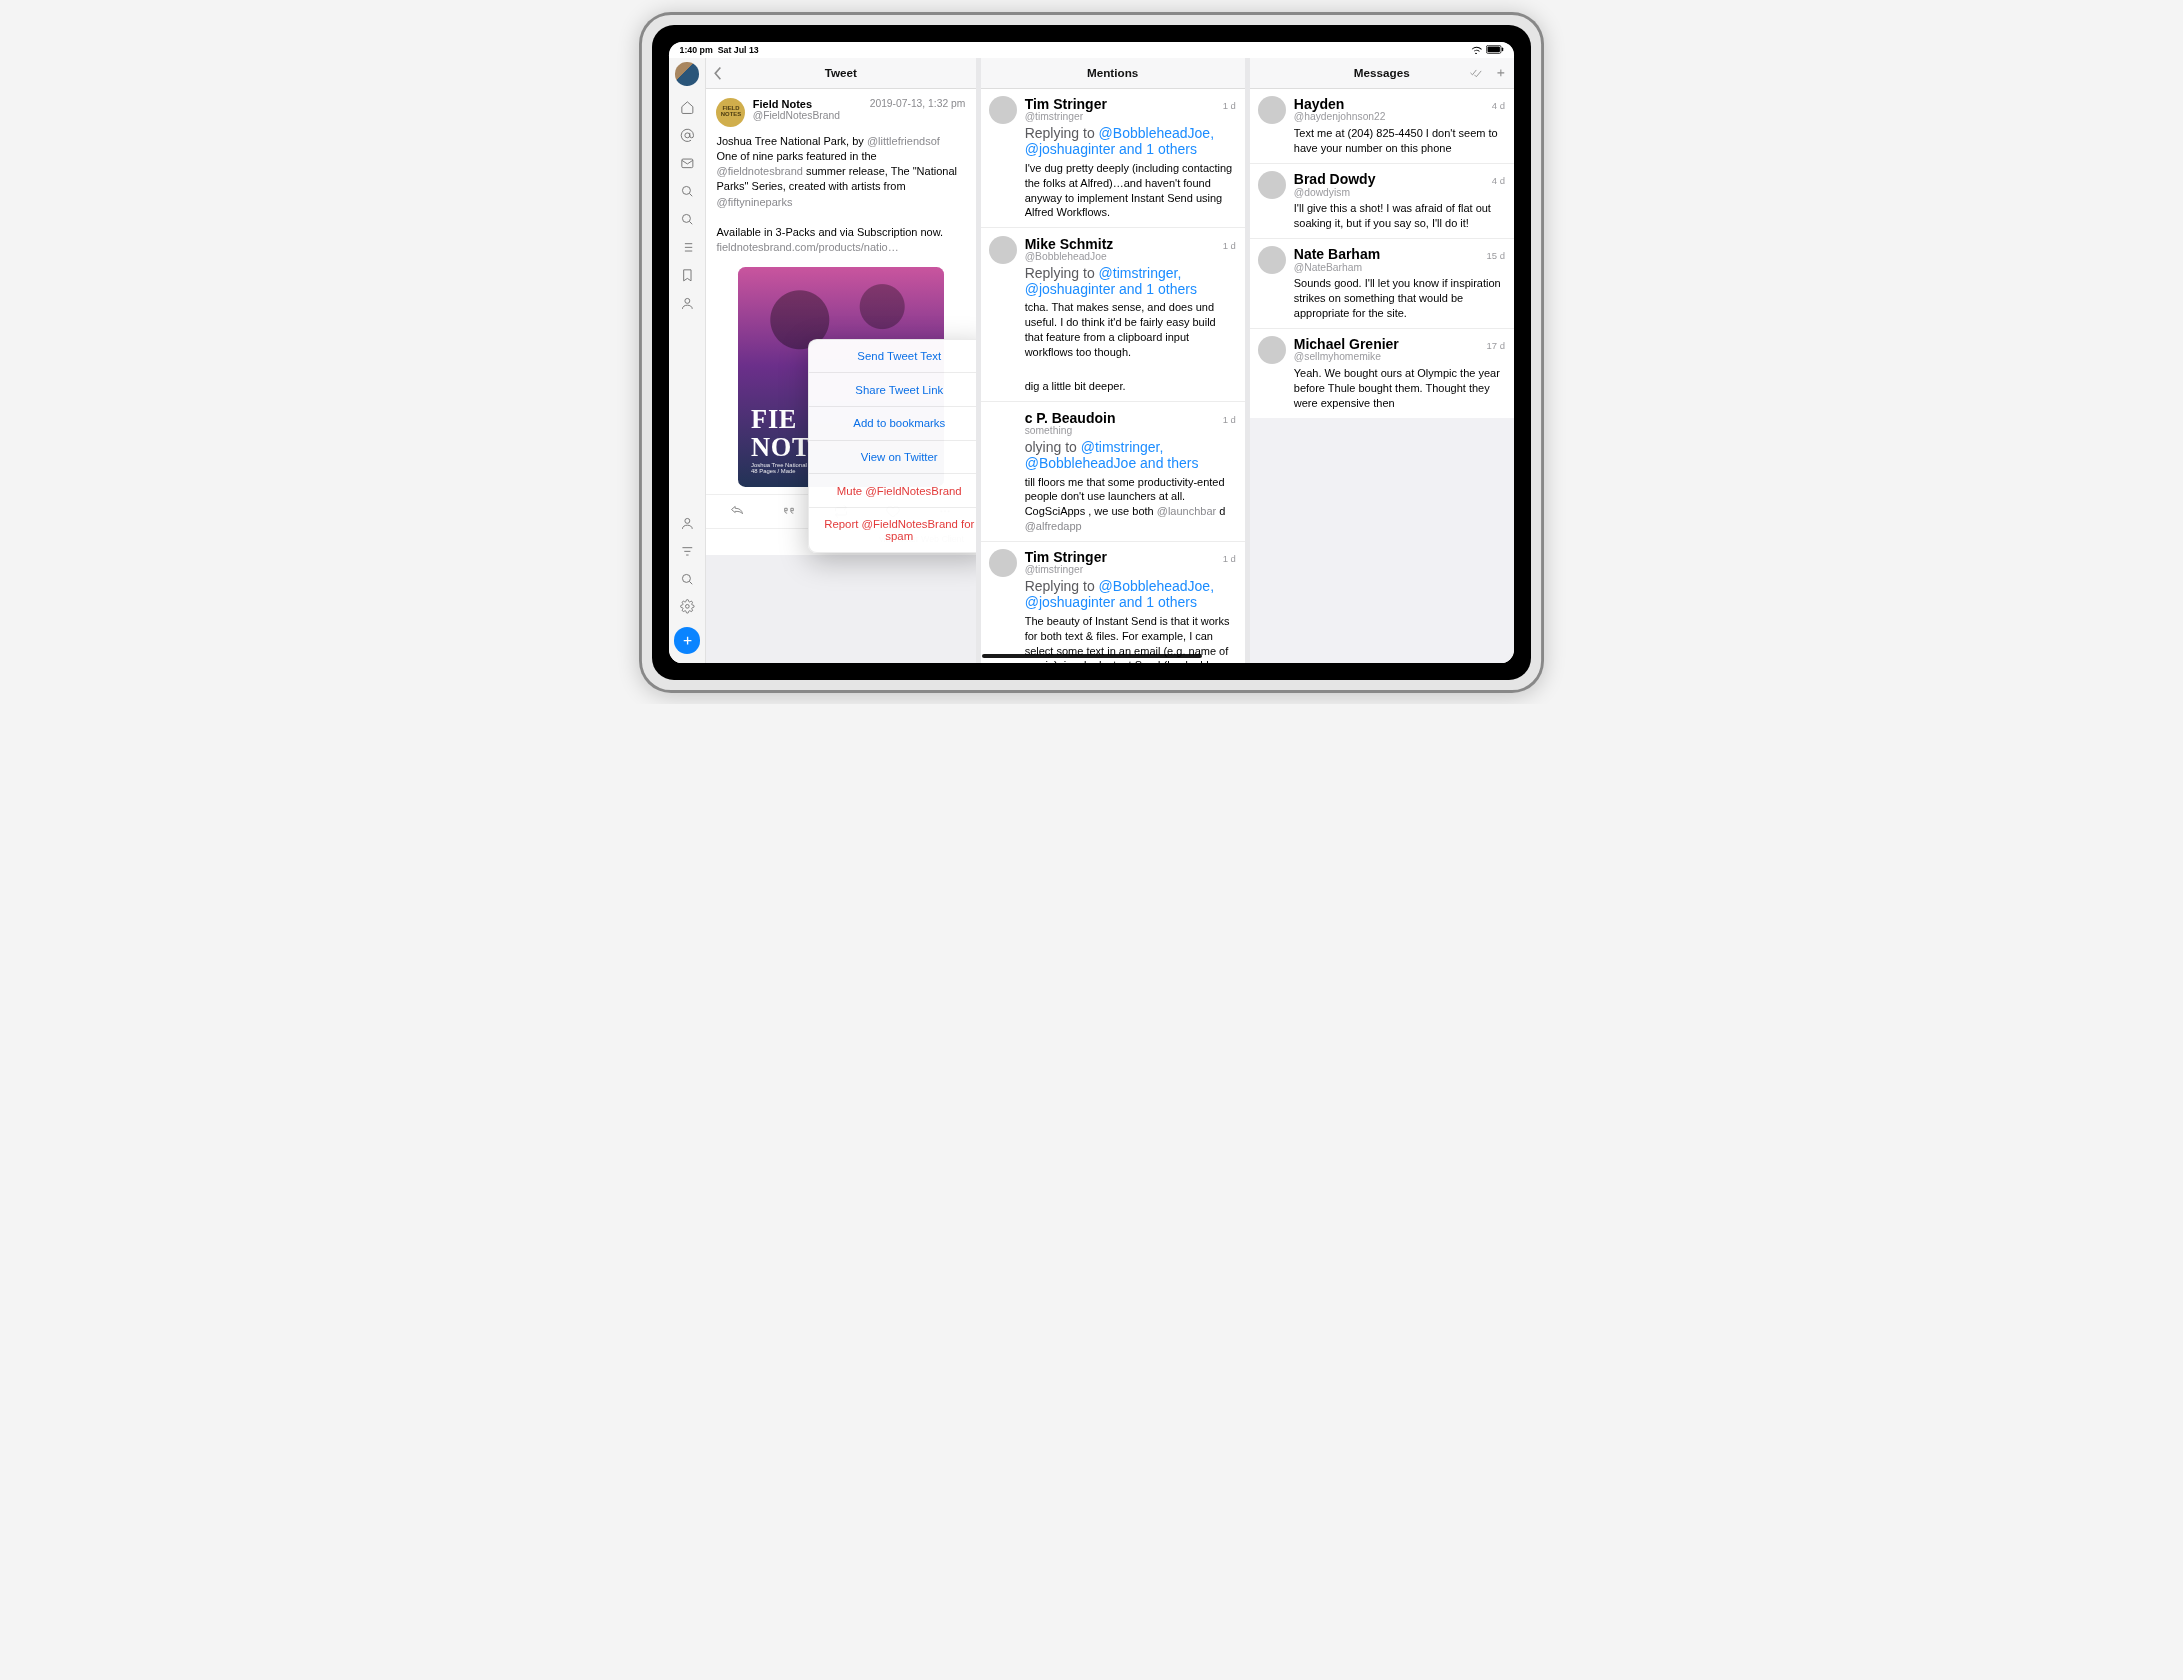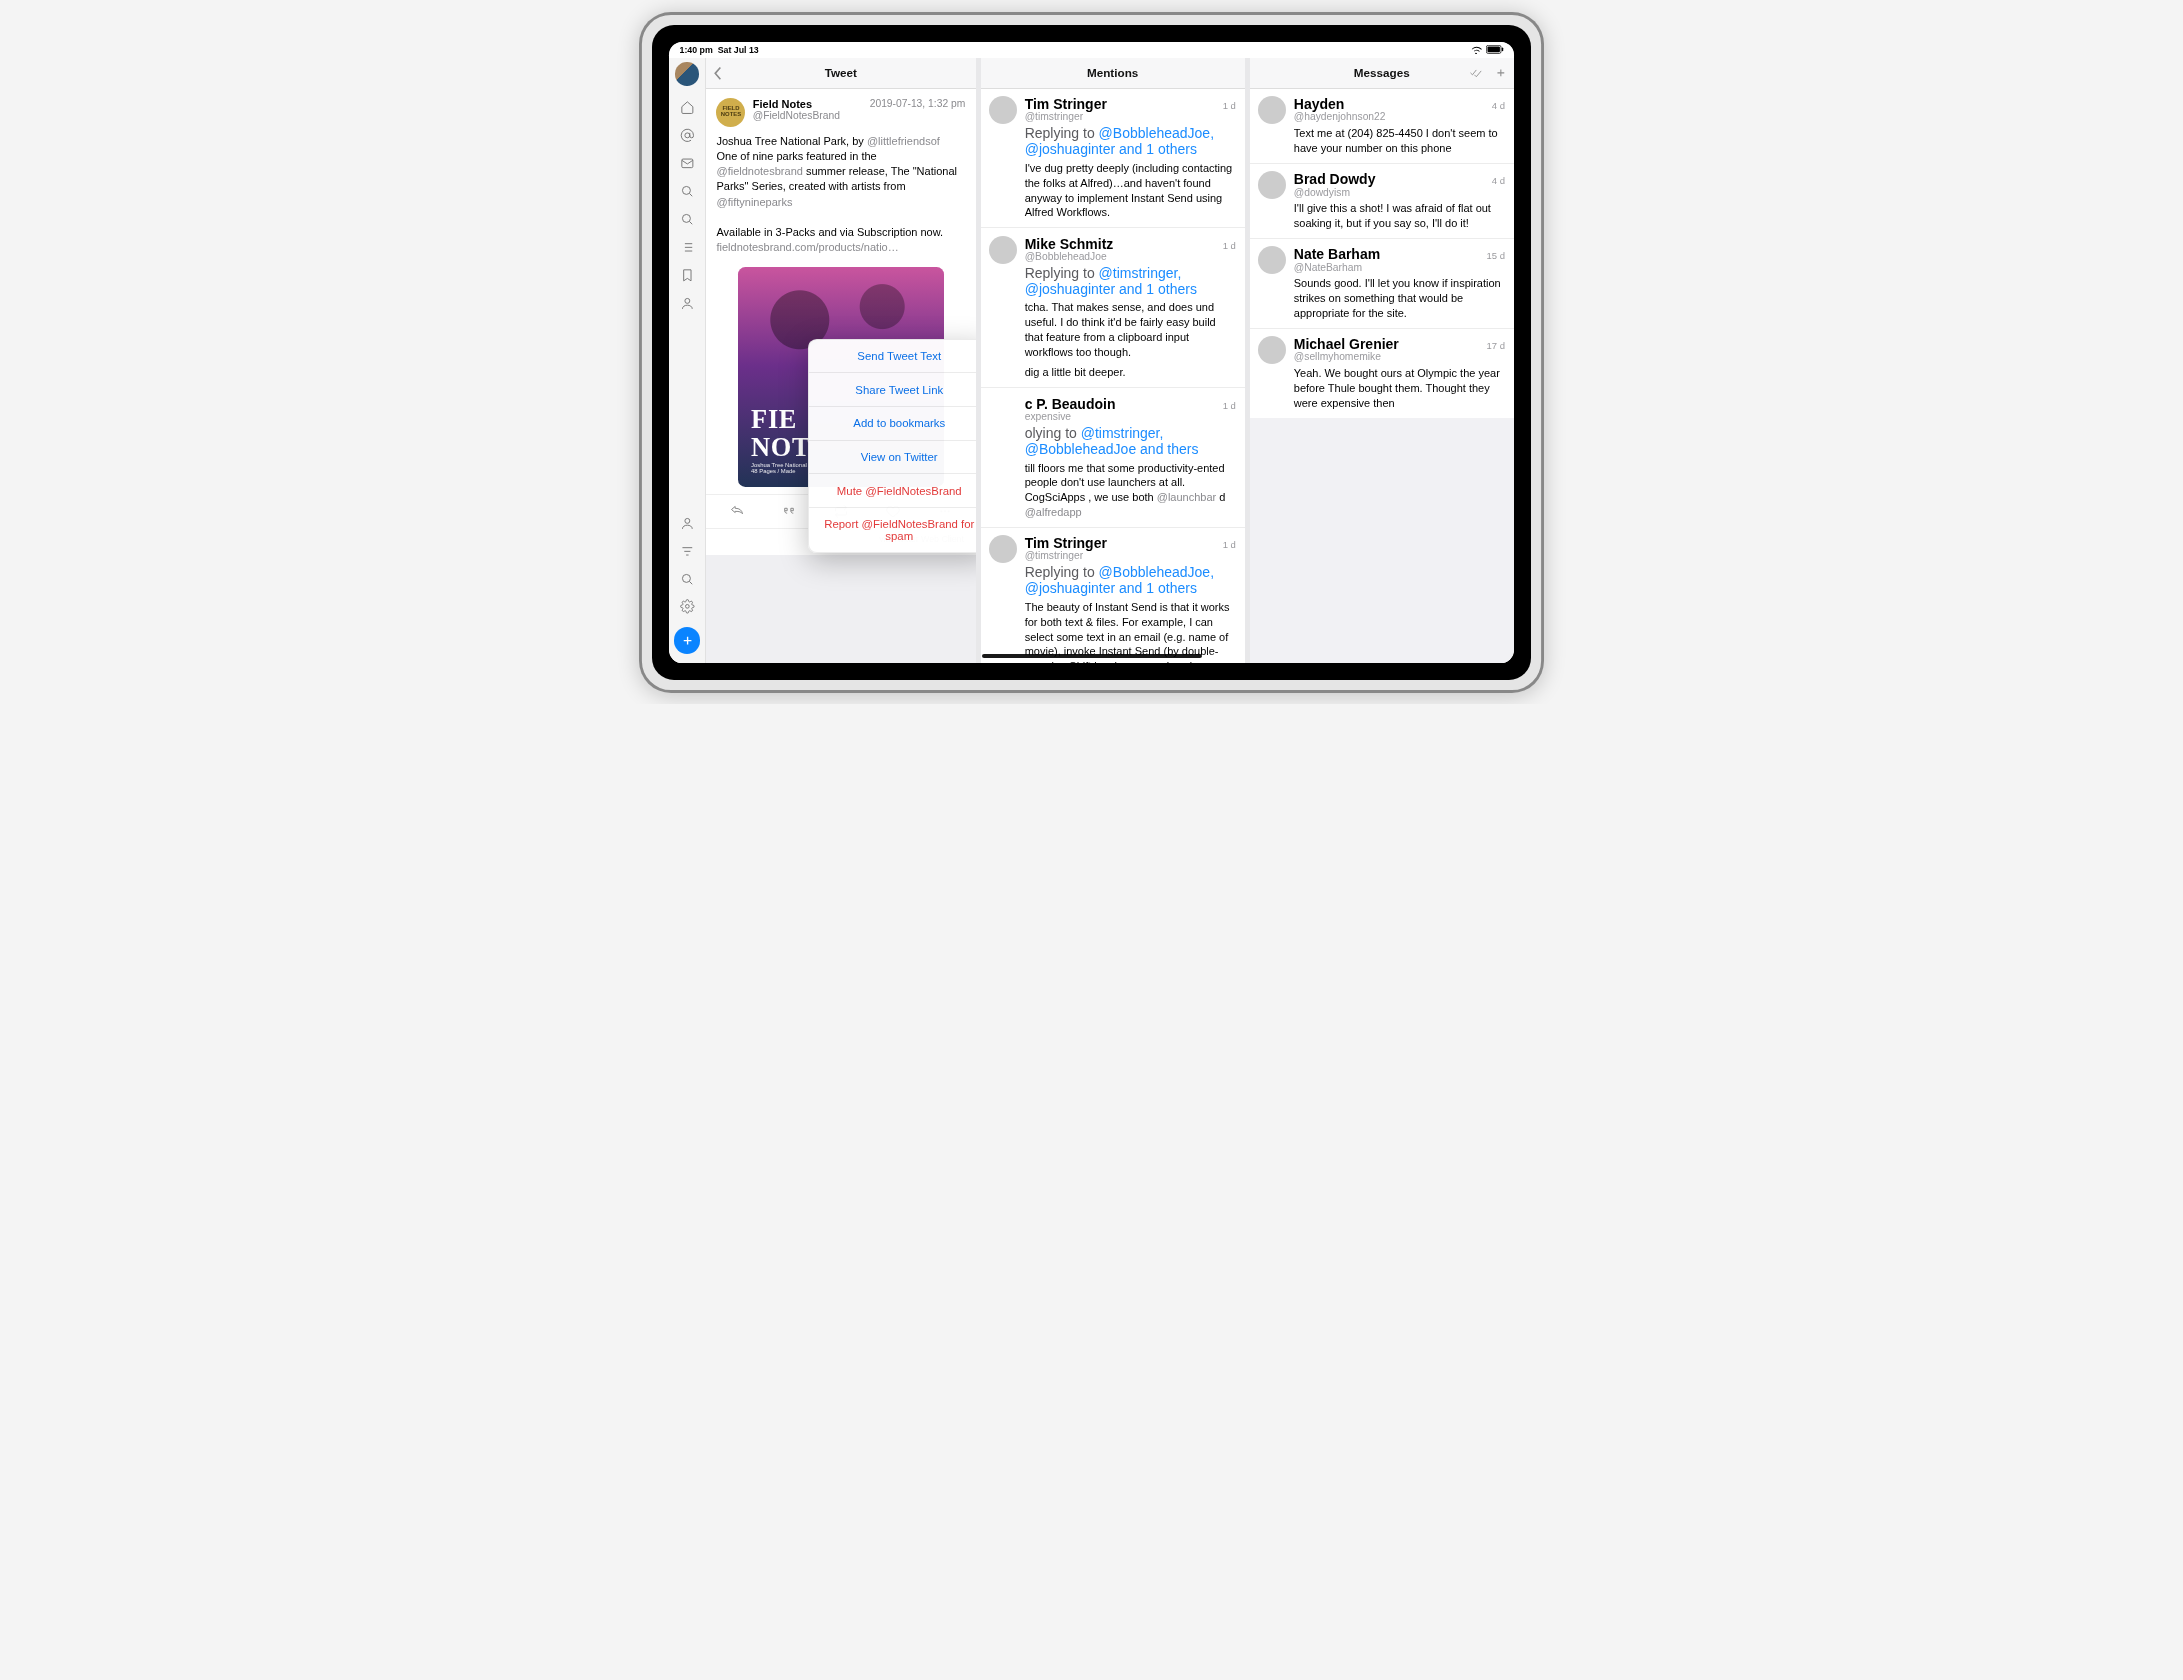--- a/index.html
+++ b/index.html
@@ -291,31 +291,31 @@
           <div class="item">
             <div class="av av2"></div>
             <div class="content">
               <div class="row1">
                     <span class="nm">Mike Schmitz</span>
                     <span class="age">1 d</span>
                   </div>
               <div class="hndl">@BobbleheadJoe</div>
               <div class="reply-line"><span>Replying to </span><span class="link">@timstringer, @joshuaginter and 1 others</span></div>
               <div class="body">tcha. That makes sense, and does und useful. I do think it'd be fairly easy build that feature from a clipboard input workflows too though.</div>
-              <div class="body" style="margin-top:6px">dig a little bit deeper.</div>
+              <div class="body" style="margin-top:20px">dig a little bit deeper.</div>
             </div>
           </div>
           <div class="item">
             <div class="av av3" style="visibility:hidden"></div>
             <div class="content">
               <div class="row1">
                     <span class="nm">c P. Beaudoin</span>
                     <span class="age">1 d</span>
                   </div>
-              <div class="hndl">expensive</div>
+              <div class="hndl">something</div>
               <div class="reply-line"><span>olying to </span><span class="link">@timstringer, @BobbleheadJoe and thers</span></div>
               <div class="body"><span>till floors me that some productivity-ented people don't use launchers at all. CogSciApps , we use both </span><span class="mention">@launchbar</span><span> d </span><span class="mention">@alfredapp</span></div>
             </div>
           </div>
           <div class="item">
             <div class="av av1"></div>
             <div class="content">
               <div class="row1">
                     <span class="nm">Tim Stringer</span>
                     <span class="age">1 d</span>

